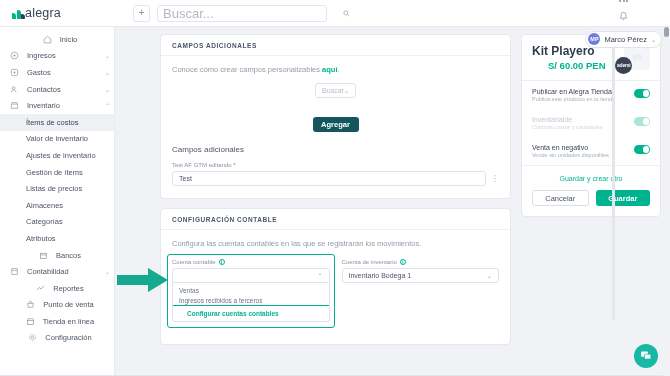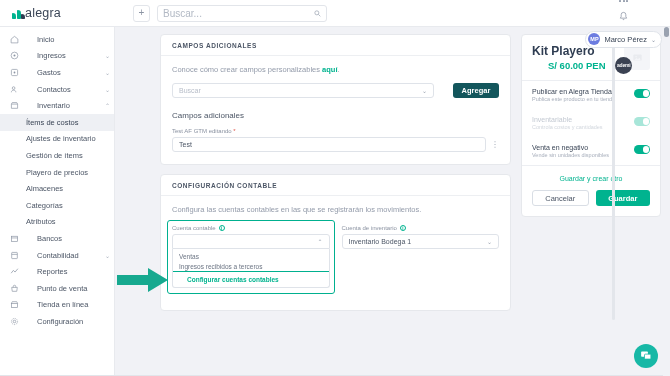--- a/index.html
+++ b/index.html
@@ -29,21 +29,21 @@
   .topbar-mid { display: flex; align-items: center; gap: 7px; margin-left: 18px; }
   .plus-btn {
     width: 17px; height: 17px; border: 1px solid #e2e5ea; border-radius: 3px; background: #fff;
     display: flex; align-items: center; justify-content: center; color: #8b94a3; font-size: 10px; line-height: 1;
   }
   .search-box {
     width: 170px; height: 17px; border: 1px solid #e2e5ea; border-radius: 3px; background: #fff;
     display: flex; align-items: center; padding: 0 5px; gap: 4px;
   }
   .search-box input {
-    border: none; outline: none; flex: 1; font-size: 10px; color: #5a6474;
+    border: none; outline: none; flex: 1; font-size: 13px; color: #5a6474;
     font-family: "Liberation Sans", sans-serif; background: transparent;
   }
   .search-box input::placeholder { color: #b2b9c4; }
   .mag { width: 7px; height: 7px; flex: 0 0 7px; }
 
   .topbar-right { margin-left: auto; display: flex; align-items: center; gap: 9px; padding-right: 8px; flex-direction: column; }
   .help-link { display: flex; align-items: center; gap: 3px; font-size: 7.5px; color: #6b7483; }
   .circ-icon {
     width: 13px; height: 13px; border-radius: 50%; border: 1px solid #cfd5dd; background:#fff;
     display:flex; align-items:center; justify-content:center;
@@ -69,22 +69,22 @@
 
   
   .body { display: flex; flex: 1 1 auto; min-height: 0; }
 
   
   .sidebar {
     width: 115px; flex: 0 0 115px; background: #fff; border-right: 1px solid #e8eaee;
     padding-top: 4px; overflow: hidden;
   }
   .nav-item {
-    height: 16.6px; display: flex; align-items: center; padding: 0 4px 0 10px; gap: 18px;
-    font-size: 7.5px; color: #4c5666; position: relative;
+    height: 16.6px; display: flex; align-items: center; padding: 0 4px 0 10px; gap: 8px;
+    font-size: 7.5px; color: #4c5666; position: relative; justify-content: center;
   }
   .nav-item .ico { width: 9px; height: 9px; flex: 0 0 9px; display:flex; align-items:center; justify-content:center; }
   .nav-item .caret { margin-left: auto; font-size: 6px; color: #a7aebb; }
   .sub-item {
     height: 16.6px; display: flex; align-items: center; padding-left: 26px;
     font-size: 7.5px; color: #4c5666;
   }
   .sub-item.active { background: #eef0f4; color: #3a4556; }
 
   
@@ -96,21 +96,21 @@
 
   .card-head {
     padding: 7px 11px 6px; border-bottom: 1px solid #edeff2;
     font-size: 6.5px; letter-spacing: .55px; color: #4c5666; font-weight: 700;
   }
   .card-body { padding: 9px 11px 12px; }
 
   .hint { font-size: 7.5px; color: #939baa; margin-bottom: 9px; }
   .hint a { color: #00b38f; text-decoration: none; font-weight: 600; }
 
-  .row-inline { display: flex; align-items: center; gap: 19px; }
+  .row-inline { display: flex; align-items: center; gap: 19px; flex-direction: column; }
   .select-ctl {
     flex: 1 1 auto; height: 15px; border: 1px solid #dfe3e9; border-radius: 3px; background: #fff;
     display: flex; align-items: center; padding: 0 6px; font-size: 7px; color: #b7bdc8;
   }
   .select-ctl .sel-caret { margin-left: auto; font-size: 6px; color: #9aa2b0; }
   .btn-dark {
     height: 15px; min-width: 46px; border-radius: 3px; background: #13565c; color: #fff;
     font-size: 7.5px; font-weight: 700; display: flex; align-items: center; justify-content: center;
     border: none;
   }
@@ -312,27 +312,30 @@
             </svg>
         </span>
         <span>Inventario</span>
         <span class="caret">⌃</span>
       </div>
 
       <div class="sub-item active">
           <span>Ítems de costos</span>
         </div>
       <div class="sub-item">
+          <span>Valor de inventario</span>
+        </div>
+      <div class="sub-item">
           <span>Ajustes de inventario</span>
         </div>
       <div class="sub-item">
           <span>Gestión de ítems</span>
         </div>
       <div class="sub-item">
-          <span>Playero de precios</span>
+          <span>Listas de precios</span>
         </div>
       <div class="sub-item">
           <span>Almacenes</span>
         </div>
       <div class="sub-item">
           <span>Categorías</span>
         </div>
       <div class="sub-item">
           <span>Atributos</span>
         </div>

